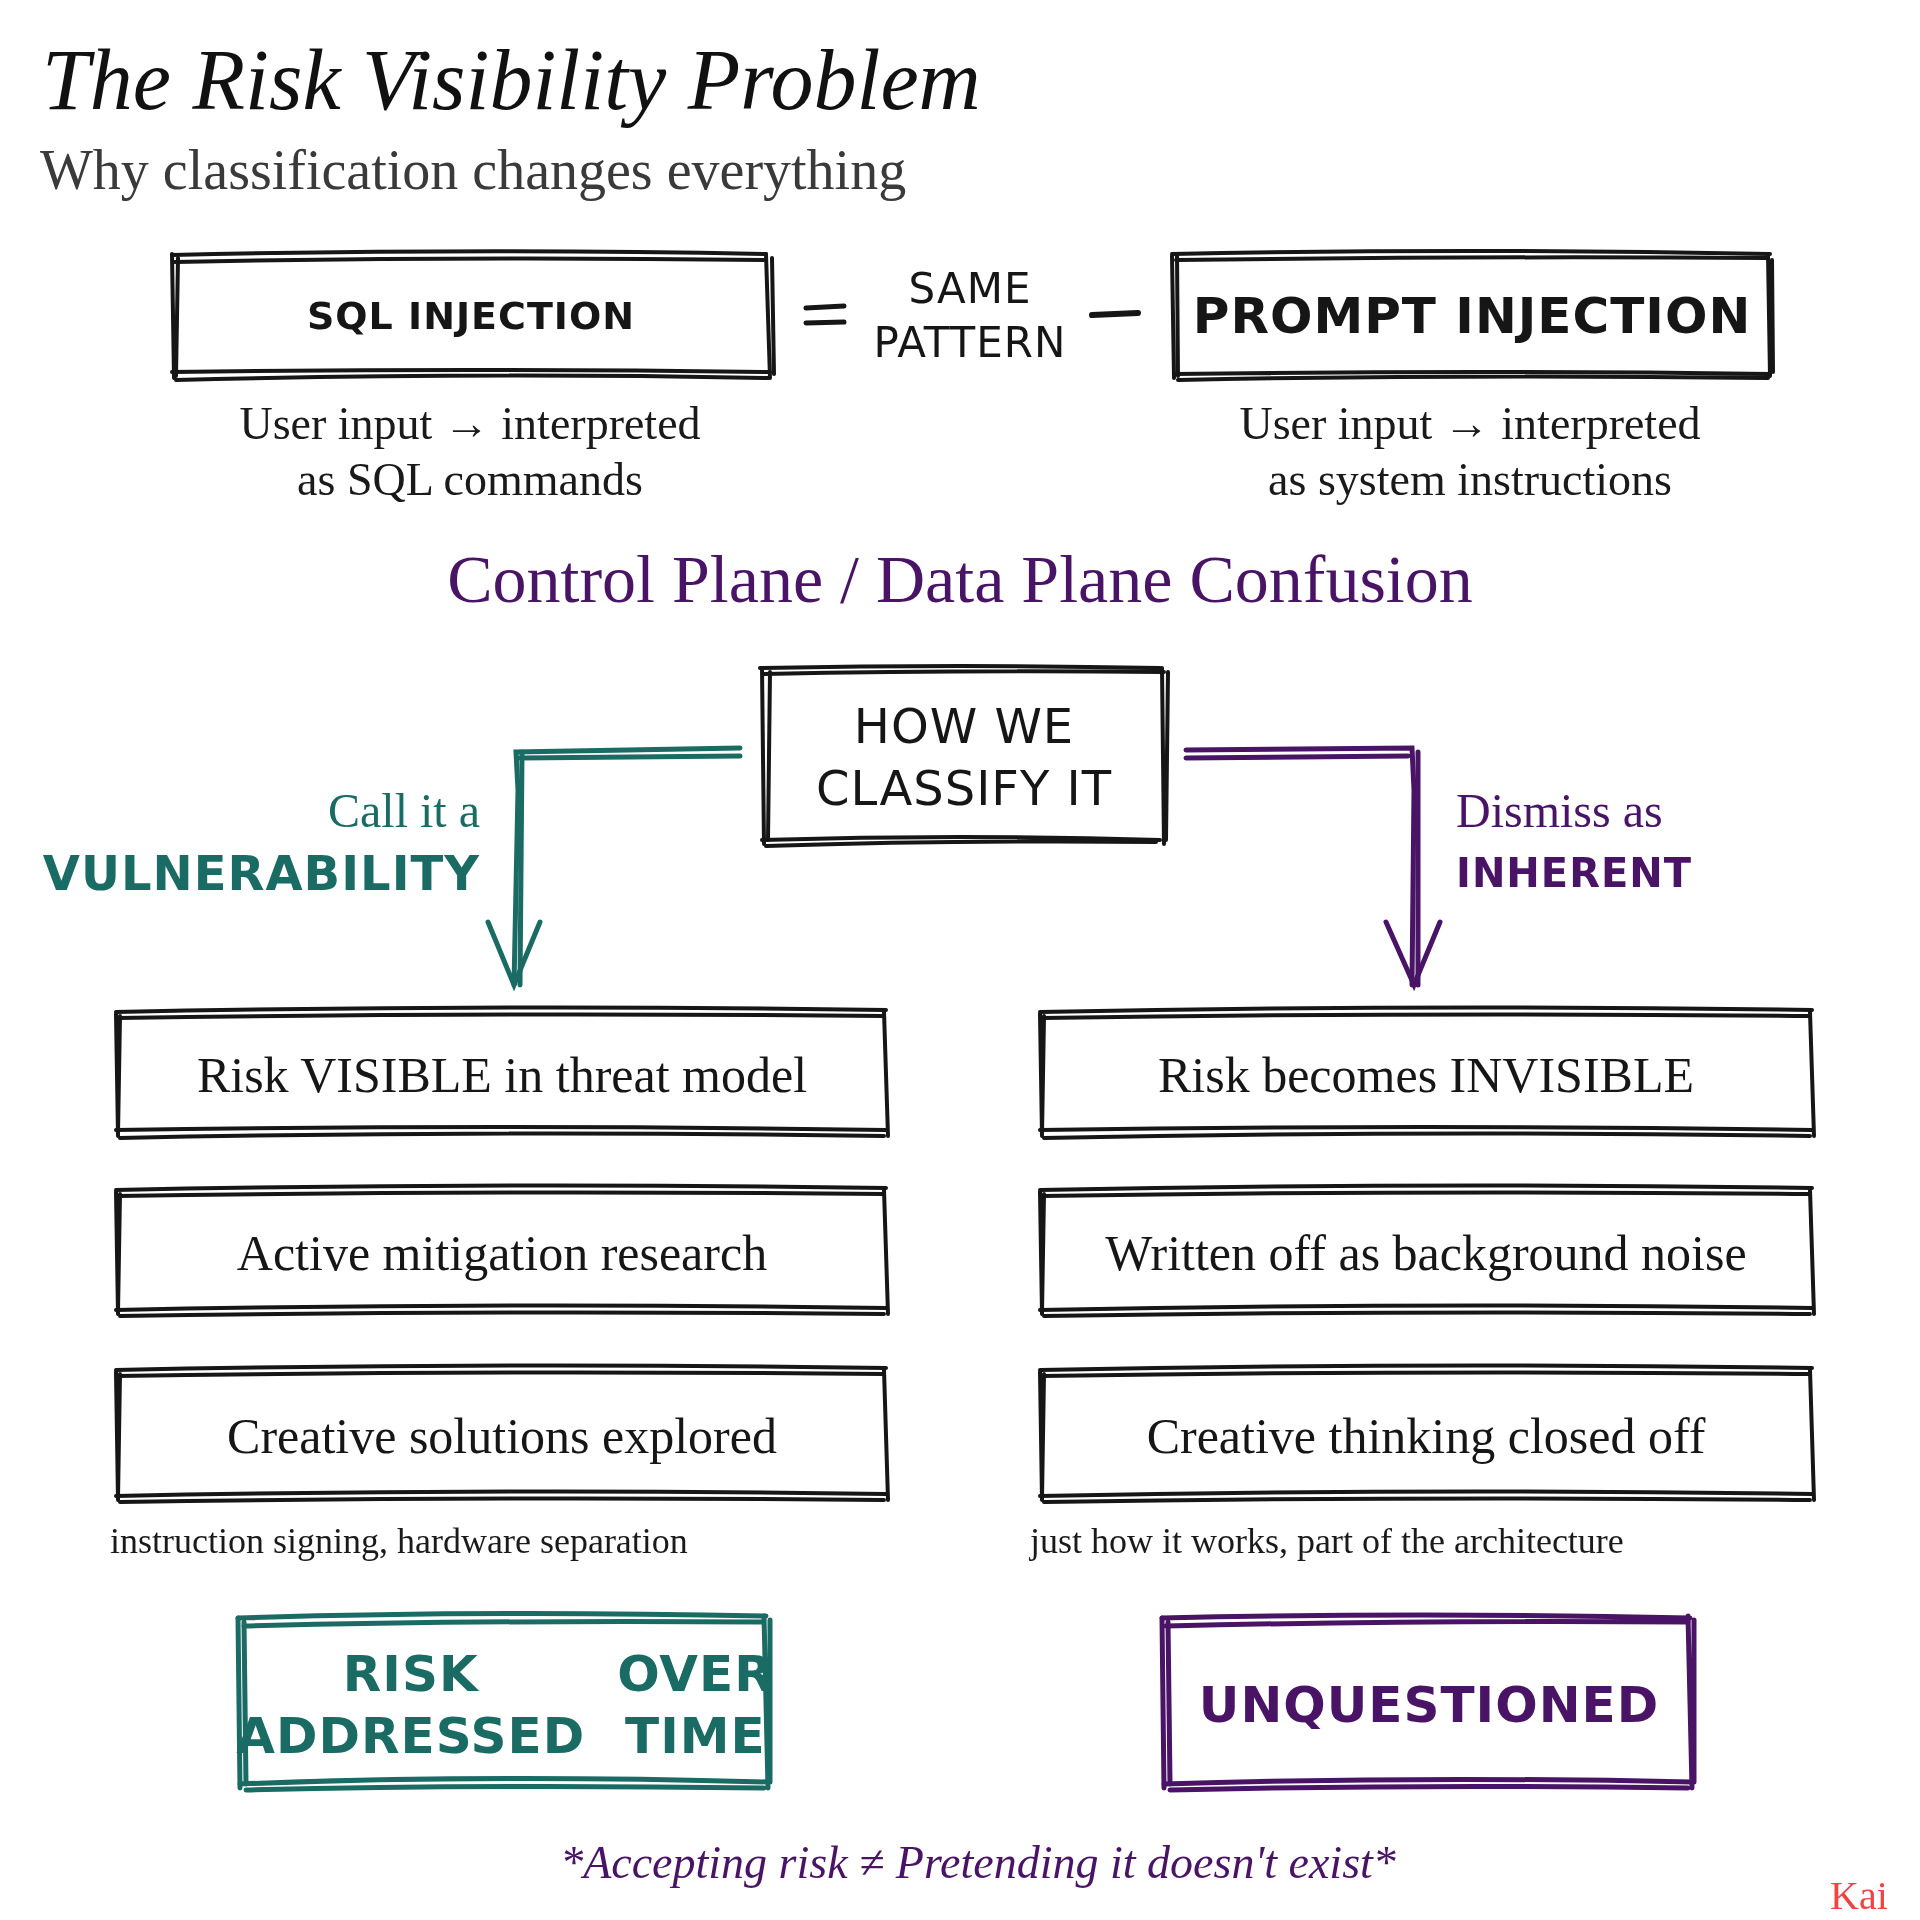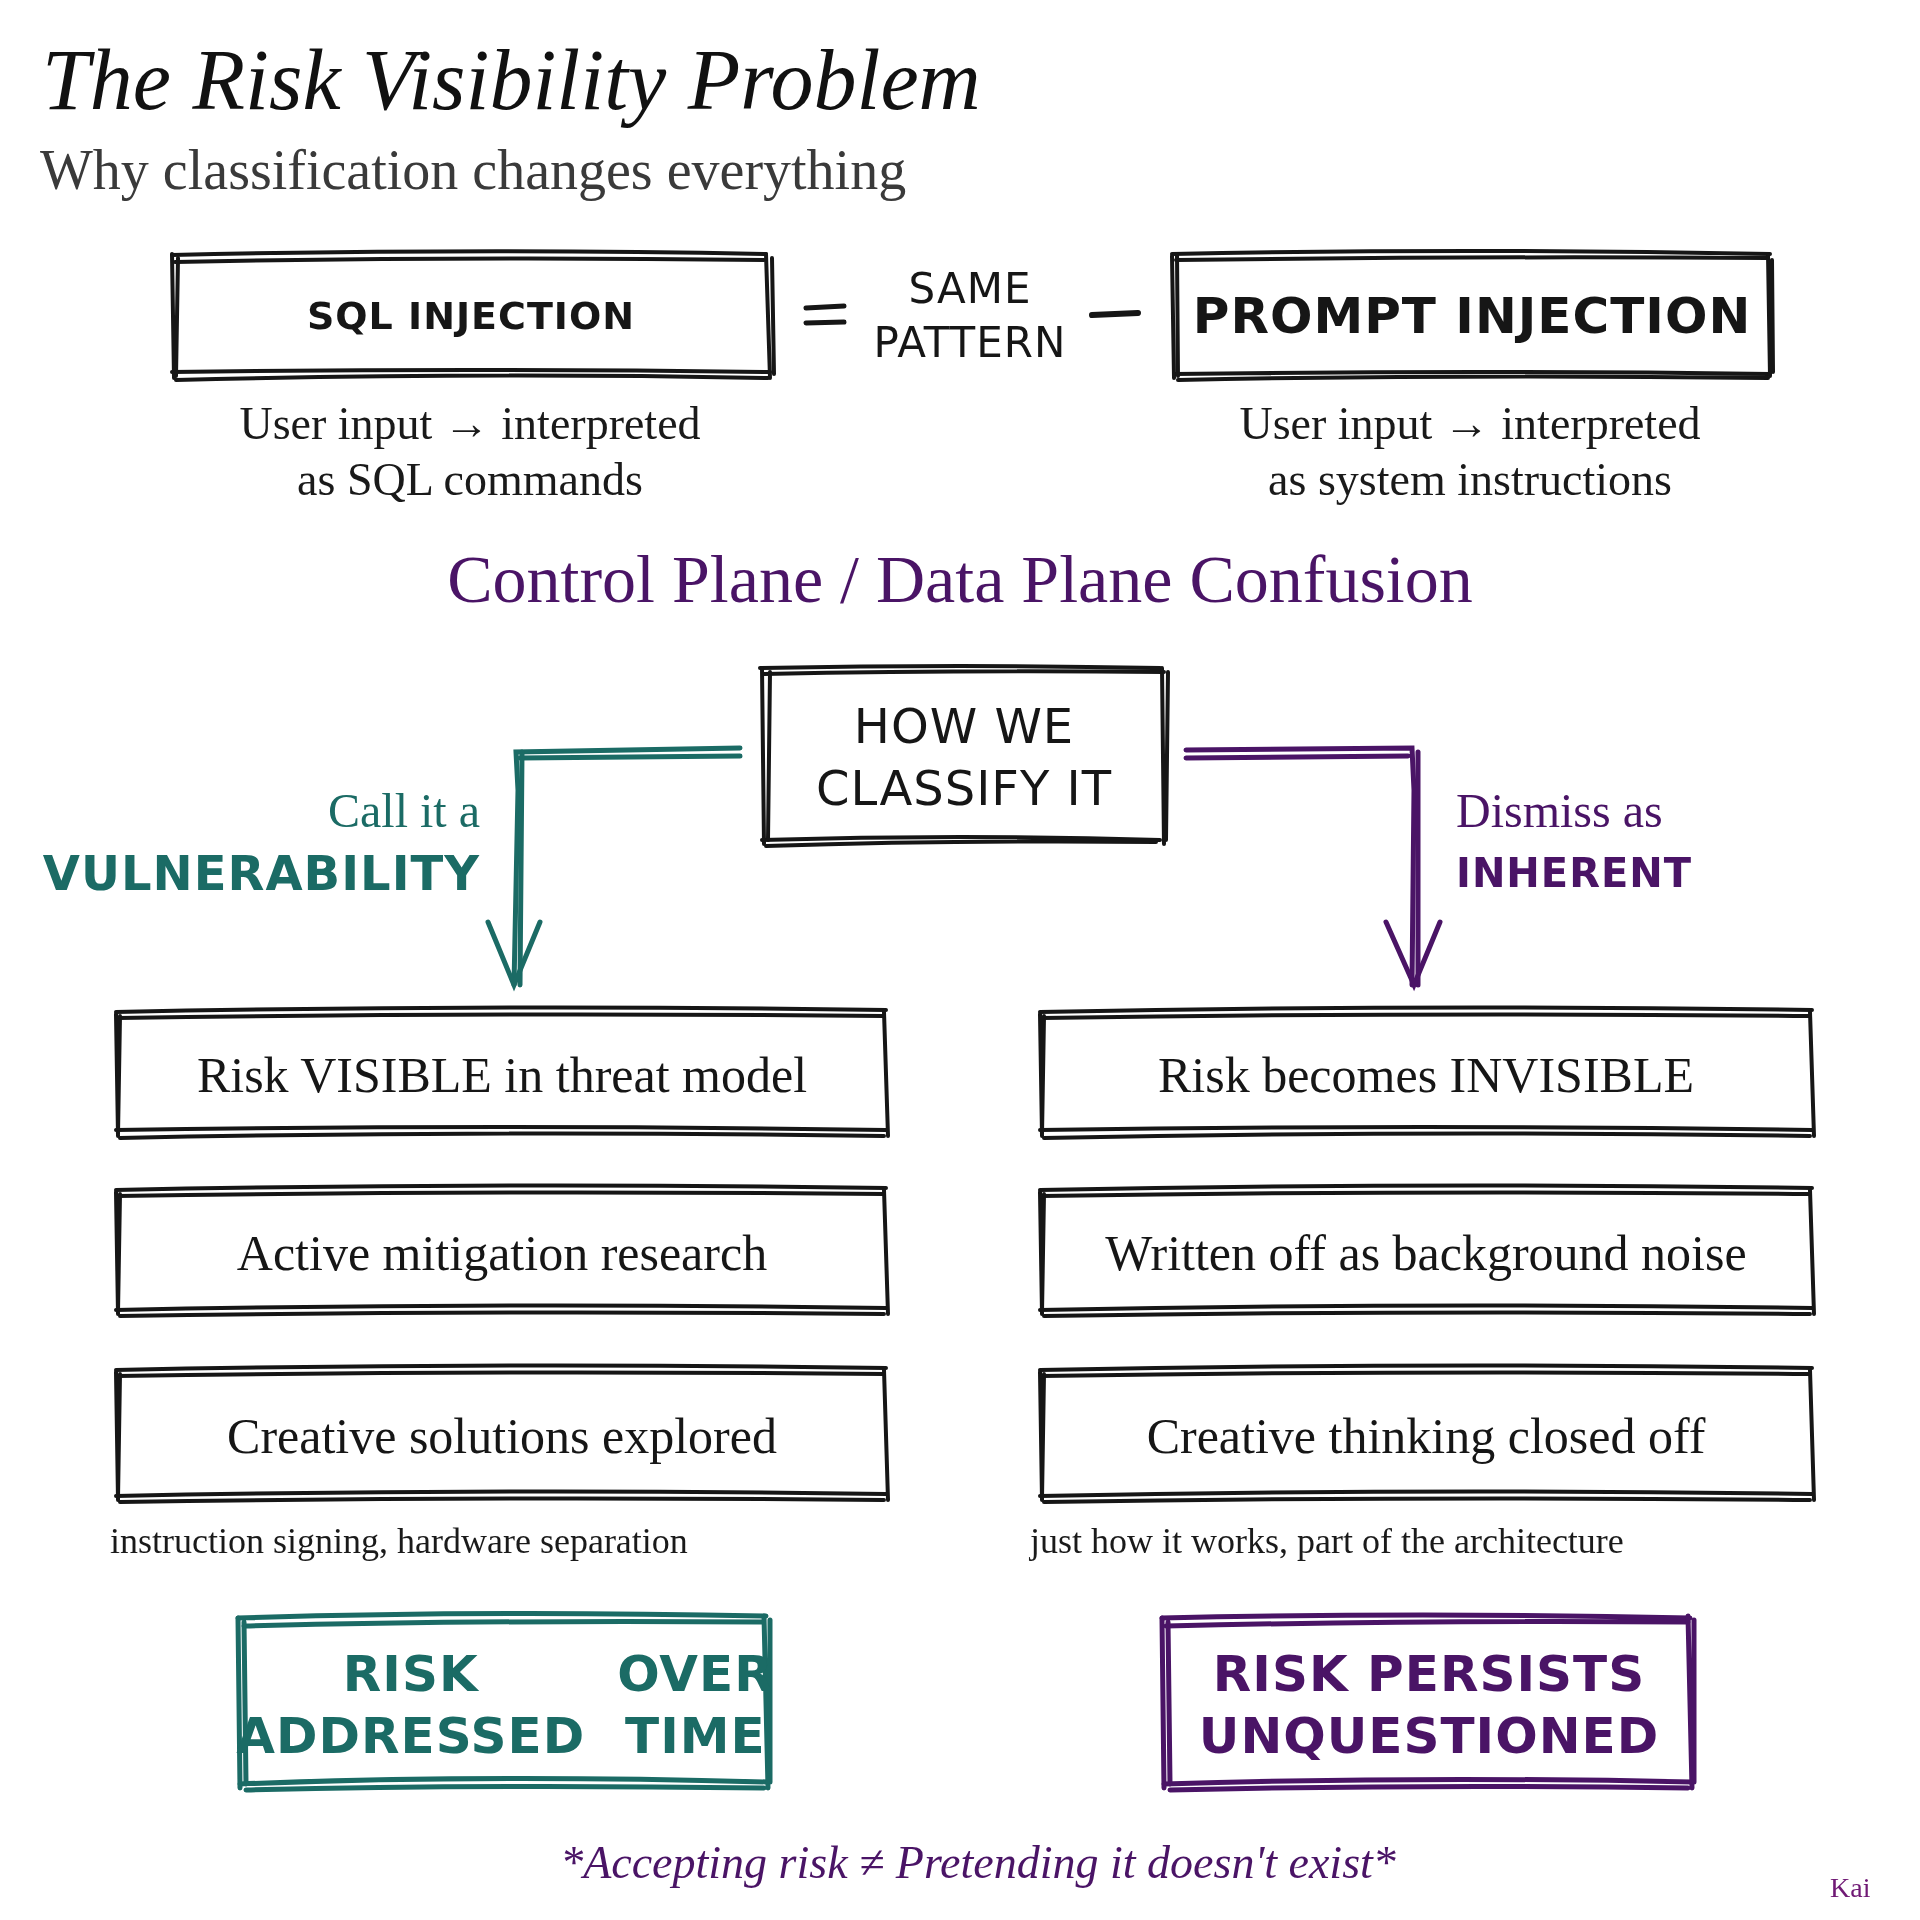--- a/index.html
+++ b/index.html
@@ -172,18 +172,17 @@
 <div class="abs boxlabel rowtext" style="left:1042px;top:1374px;width:768px;height:124px;">
   <span>Creative thinking closed off</span>
 </div>
 <div class="abs note" style="left:1030px;top:1520px;width:790px;">just how it works, part of the architecture</div>
 
 <div class="abs boxlabel hand teal" style="left:244px;top:1624px;width:522px;height:162px;flex-direction:row;font-size:50px;line-height:62px;gap:32px;">
   <div>RISK ADDRESSED</div>
   <div>OVER TIME</div>
 </div>
 <div class="abs boxlabel hand purple" style="left:1168px;top:1624px;width:522px;height:162px;flex-direction:column;font-size:50px;line-height:62px;">
-  <div>RISK PERSISTS</div>
   <div>UNQUESTIONED</div>
 </div>
 
 <div class="abs purple" style="left:0;top:1836px;width:1920px;text-align:center;font-family:'Liberation Serif','DejaVu Serif',serif;font-style:italic;font-size:46px;margin-left:18px;">*Accepting risk ≠ Pretending it doesn't exist*</div>
-<div class="abs" style="left:1830px;top:1872px;font-family:'Liberation Serif','DejaVu Serif',serif;font-size:28px;color:#701a75;text-align:center;">Kai</div>
+<div class="abs" style="left:1830px;top:1872px;font-family:'Liberation Serif','DejaVu Serif',serif;font-size:40px;color:#ef4444;text-align:center;">Kai</div>
 
 </body></html>

